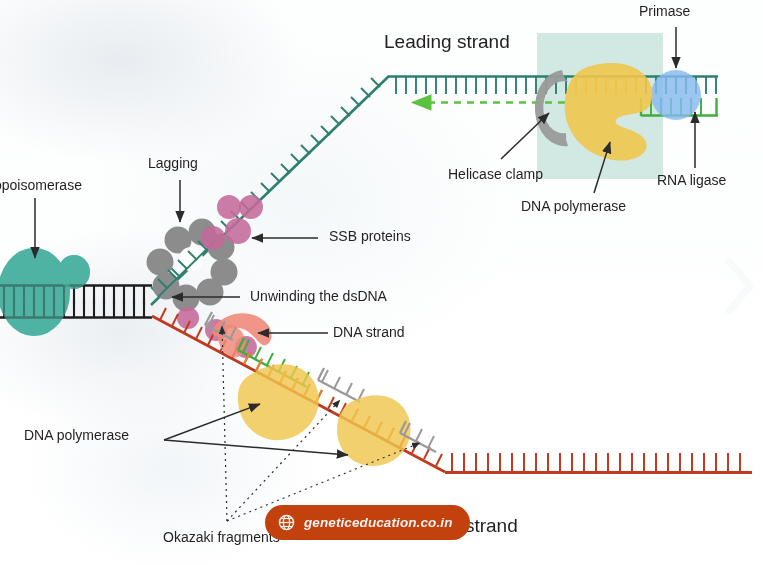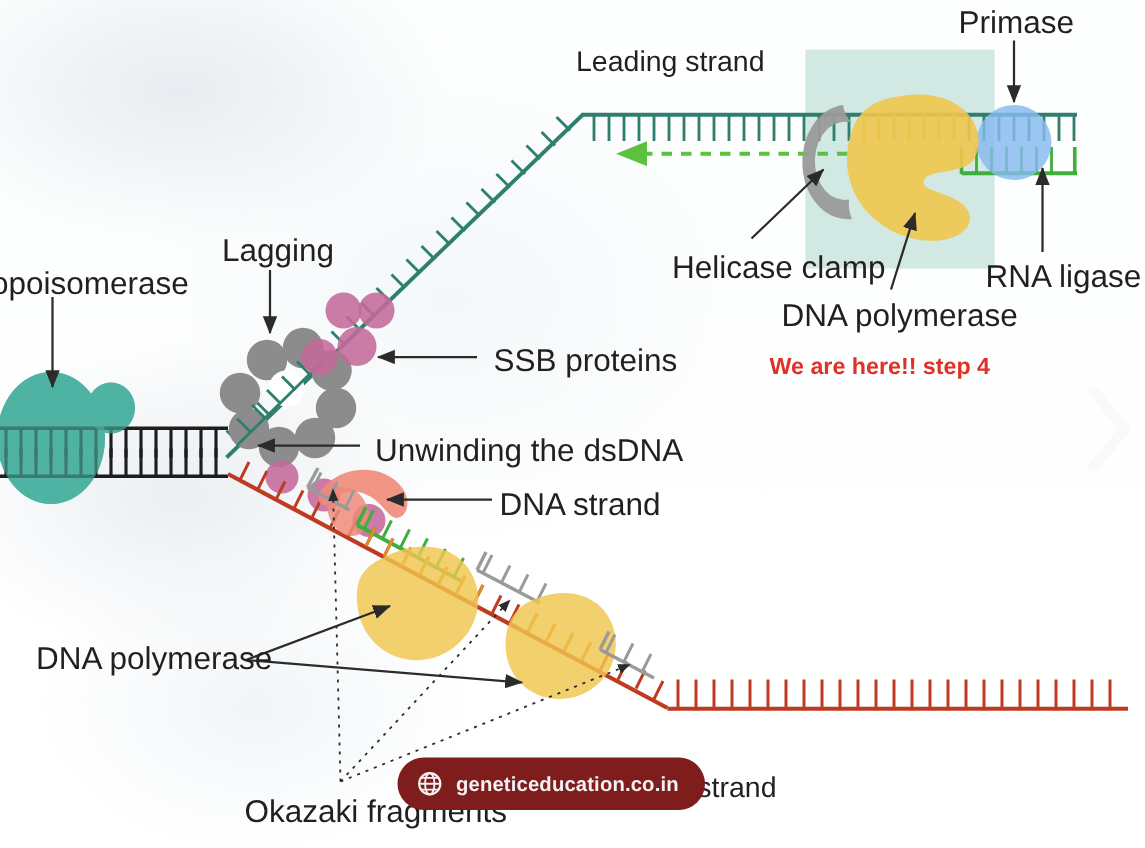--- a/index.html
+++ b/index.html
@@ -22,45 +22,46 @@
       radial-gradient(ellipse 230px 150px at 120px 330px, rgba(228,233,238,.75), rgba(255,255,255,0) 70%),
       radial-gradient(ellipse 300px 220px at 300px 200px, rgba(237,243,246,.6), rgba(255,255,255,0) 72%),
       radial-gradient(ellipse 200px 140px at 170px 470px, rgba(233,239,243,.6), rgba(255,255,255,0) 72%),
       linear-gradient(180deg,#fdfefe,#ffffff);
     pointer-events:none;
   }
   svg.scene{position:absolute;left:0;top:0;width:763px;height:565px;}
   .lbl{
     position:absolute;
     color:#231f20;
-    font-size:21px;
+    font-size:14px;
     line-height:1.1;
     white-space:nowrap;
     font-family:"Liberation Sans", sans-serif;
   }
   .lbl.big{font-size:19px;}
   .lbl.step{
     color:#e03127;
     font-weight:bold;
     font-size:15.5px;
   }
   
   .watermark{
     position:absolute;
     left:265px;top:505px;
     height:35px;
     display:flex;align-items:center;gap:9px;
     padding:0 18px 0 13px;
-    background:#7f1d1d;
+    background:#c2410c;
     color:#f2f2f2;
     border-radius:19px;
     font-size:13.5px;
     font-weight:bold;
     letter-spacing:.1px;
     z-index:30;
+    font-style:italic;
   }
   .globe{
     width:17px;height:17px;flex:0 0 auto;display:block;
   }
   .nextchev{
     position:absolute;right:6px;top:255px;
     width:34px;height:62px;opacity:.55;
     z-index:25;
   }
 </style>
@@ -446,21 +447,20 @@
   <div class="lbl big" style="left:384px;top:32px;">Leading strand</div>
 
   <div class="lbl" style="left:448px;top:167px;">Helicase clamp</div>
 
   <div class="lbl" style="left:521px;top:199px;">DNA polymerase</div>
 
   <div class="lbl" style="left:639px;top:4px;">Primase</div>
 
   <div class="lbl" style="left:657px;top:173px;">RNA ligase</div>
 
-  <div class="lbl step" style="left:513px;top:236px;">We are here!! step 4</div>
 
   <div class="watermark">
     <svg class="globe" viewBox="0 0 24 24">
       <circle cx="12" cy="12" r="10" fill="none" stroke="#f2f2f2" stroke-width="2"></circle>
       <ellipse cx="12" cy="12" rx="4.4" ry="10" fill="none" stroke="#f2f2f2" stroke-width="1.8"></ellipse>
       <line x1="2" y1="12" x2="22" y2="12" stroke="#f2f2f2" stroke-width="1.8"></line>
       <line x1="4" y1="6.4" x2="20" y2="6.4" stroke="#f2f2f2" stroke-width="1.6"></line>
       <line x1="4" y1="17.6" x2="20" y2="17.6" stroke="#f2f2f2" stroke-width="1.6"></line>
     </svg>
     <span>geneticeducation.co.in</span>

